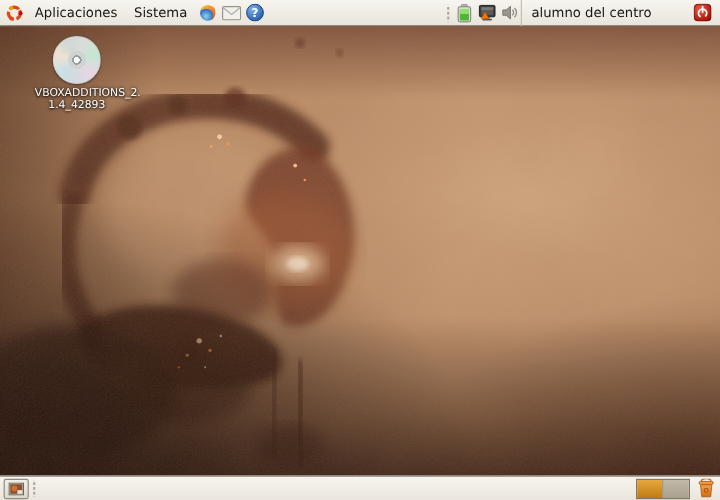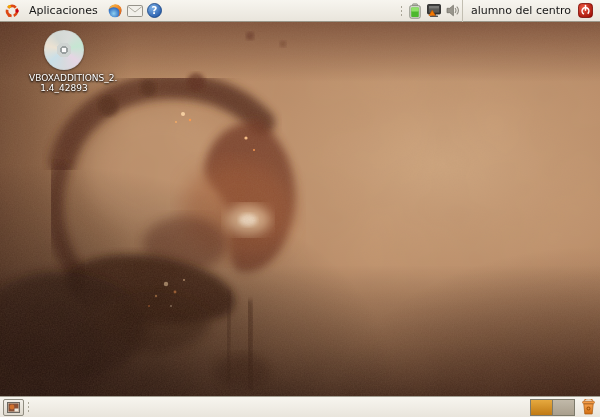--- a/index.html
+++ b/index.html
@@ -24,20 +24,21 @@
   .grip{
     width:5px;height:14px;margin:0 2px;
     background-image:radial-gradient(circle,#a9a597 1px,transparent 1.1px);
     background-size:5px 4px;background-position:center;
   }
   .right-cluster{margin-left:auto;display:flex;align-items:center;height:22px;}
   #clock{font-size:11px;color:#161616;margin:0 7px 0 4px;white-space:pre;}
   #user-switch{
     display:flex;align-items:center;height:22px;border-left:1px solid #c2beb1;
     padding:0 3px 0 8px;
+    gap:28px;
   }
   #user-label{font-size:11px;color:#161616;margin-right:5px;}
   
   #desktop{position:absolute;top:22px;left:0;width:540px;height:374px;}
   #desktop svg.wallpaper{position:absolute;top:0;left:0;}
   .desktop-icon{
     position:absolute;left:29px;top:8px;width:70px;text-align:center;cursor:default;
   }
   .cd{
     width:40px;height:40px;margin:0 auto;border-radius:50%;
@@ -71,20 +72,21 @@
   <span class="picon">
     <svg width="16" height="16" viewBox="0 0 16 16">
       <circle cx="8" cy="8" r="5" fill="none" stroke="#dd4814" stroke-width="2.7" stroke-dasharray="8.4 2.1" transform="rotate(-28 8 8)"></circle>
       <circle cx="13.1" cy="8" r="1.7" fill="#c90016"></circle>
       <circle cx="5.4" cy="12.4" r="1.7" fill="#dd4814"></circle>
       <circle cx="5.4" cy="3.6" r="1.7" fill="#f0a500"></circle>
     </svg>
   </span>
 
   <div class="menu-item">Aplicaciones</div>
+  <div class="menu-item">Sistema</div>
 
   <span class="picon">
     <svg width="16" height="16" viewBox="0 0 16 16">
       <defs>
         <radialGradient id="fxb" cx="40%" cy="70%" r="75%">
           <stop offset="0%" stop-color="#8fd0f0"></stop>
             <stop offset="55%" stop-color="#3a78c8"></stop>
           <stop offset="100%" stop-color="#1d4a9a"></stop>
         </radialGradient>
         <linearGradient id="fxo" x1="0" y1="0" x2="1" y2="1">

